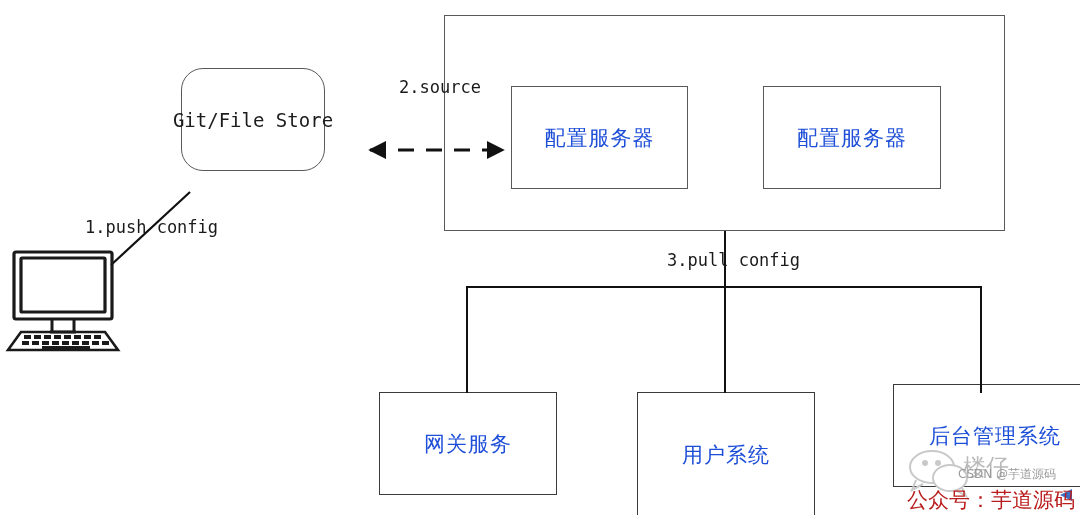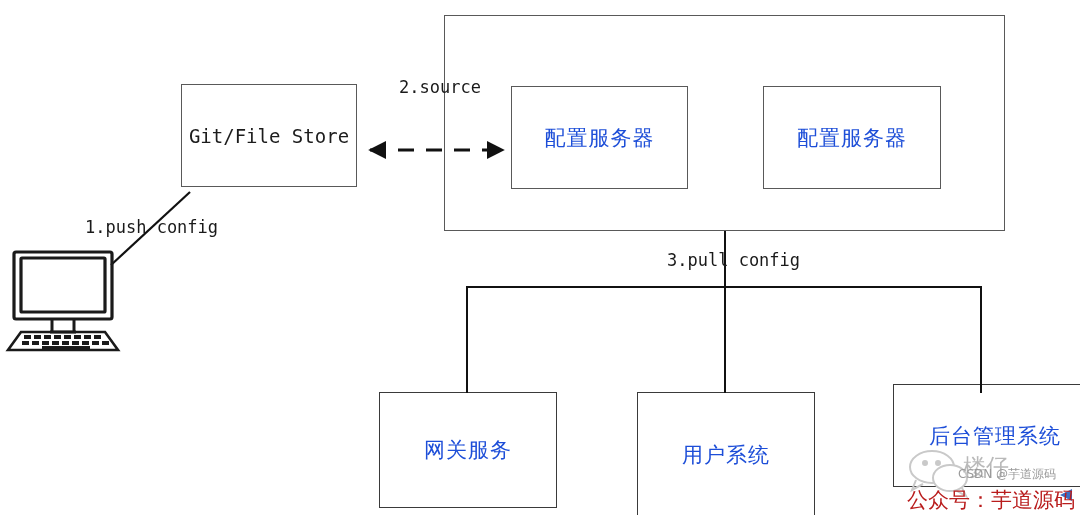--- a/index.html
+++ b/index.html
@@ -93,33 +93,33 @@
   }
 </style>
 </head>
 <body>
 
 <div id="canvas">
 
   <div class="box" style="left:444px; top:15px; width:561px; height:216px;"></div>
 
 
-  <div class="box" style="left:181px; top:84px; width:176px; height:103px;">
+  <div class="box" style="left:181px; top:68px; width:144px; height:103px;border-radius:22px;">
     <span class="mono-label">Git/File Store</span>
   </div>
 
   <div class="box" style="left:511px; top:86px; width:177px; height:103px;">
     <span class="cn-label">配置服务器</span>
   </div>
 
   <div class="box" style="left:763px; top:86px; width:178px; height:103px;">
     <span class="cn-label">配置服务器</span>
   </div>
 
-  <div class="box dark" style="left:379px; top:392px; width:178px; height:116px;">
+  <div class="box dark" style="left:379px; top:392px; width:178px; height:103px;">
     <span class="cn-label">网关服务</span>
   </div>
 
   <div class="box dark" style="left:637px; top:392px; width:178px; height:125px;">
     <span class="cn-label">用户系统</span>
   </div>
 
   <div class="box dark" style="left:893px; top:384px; width:204px; height:103px;">
     <span class="cn-label">后台管理系统</span>
   </div>

